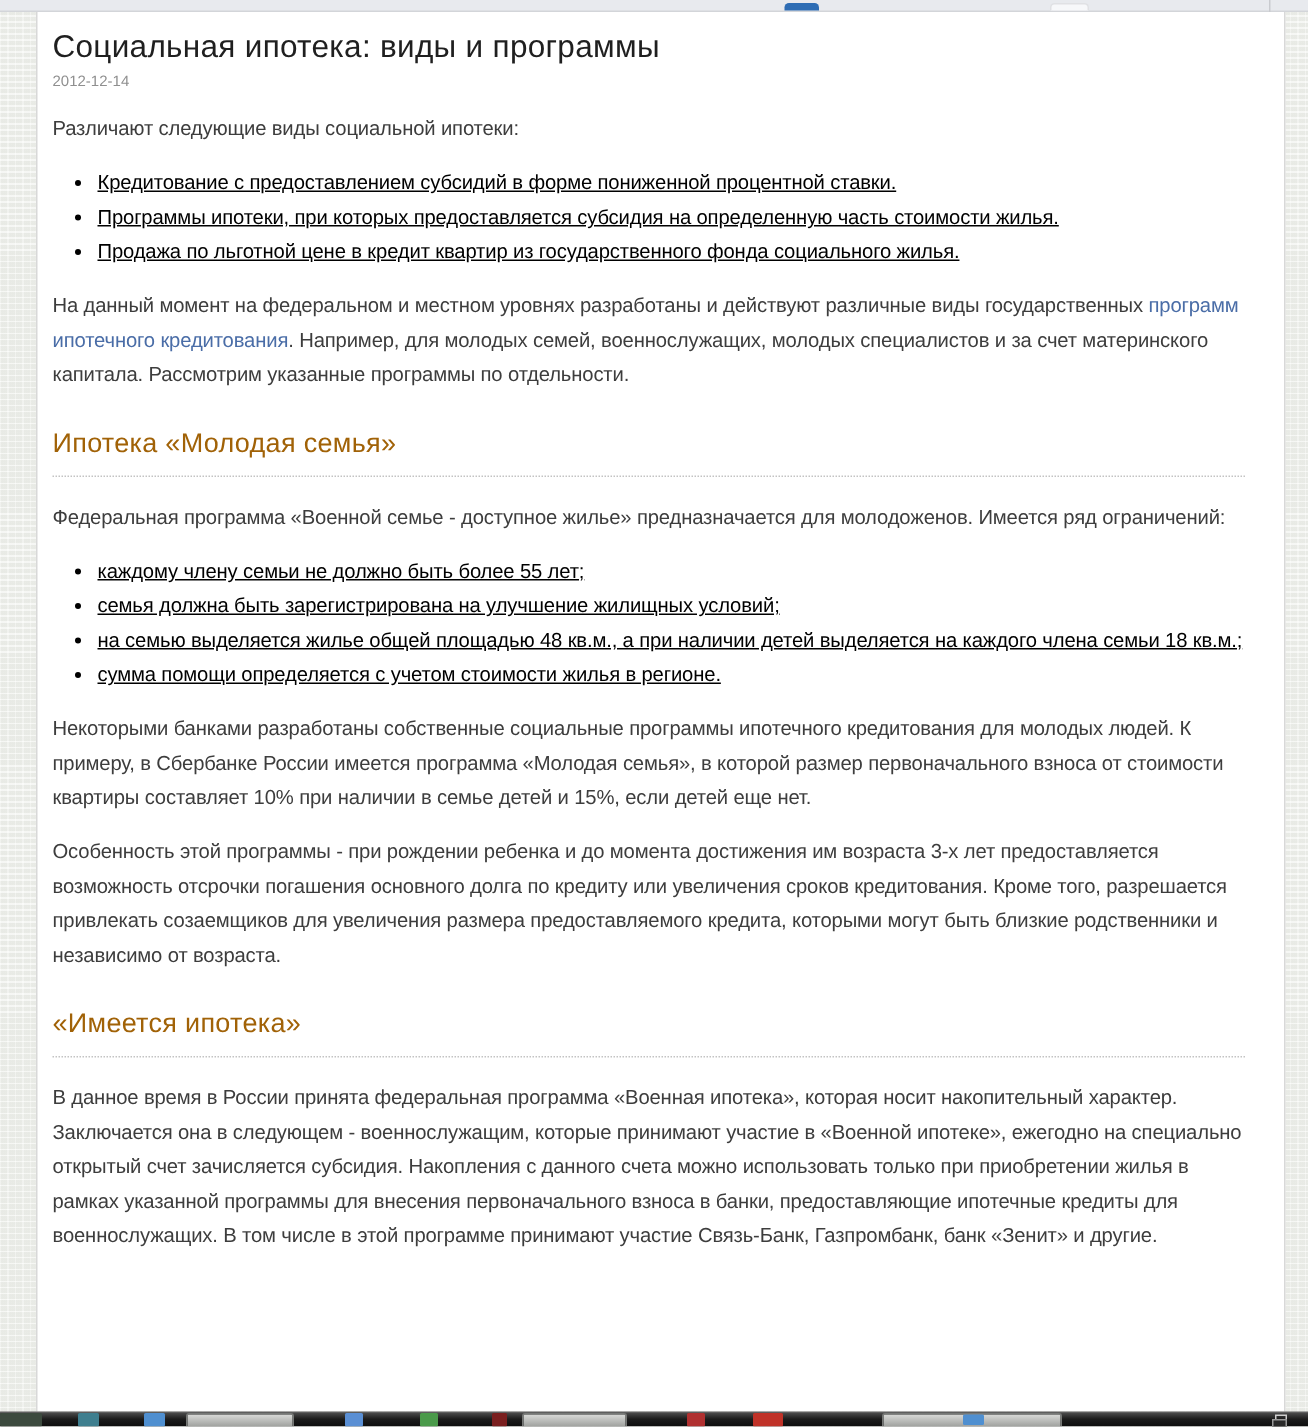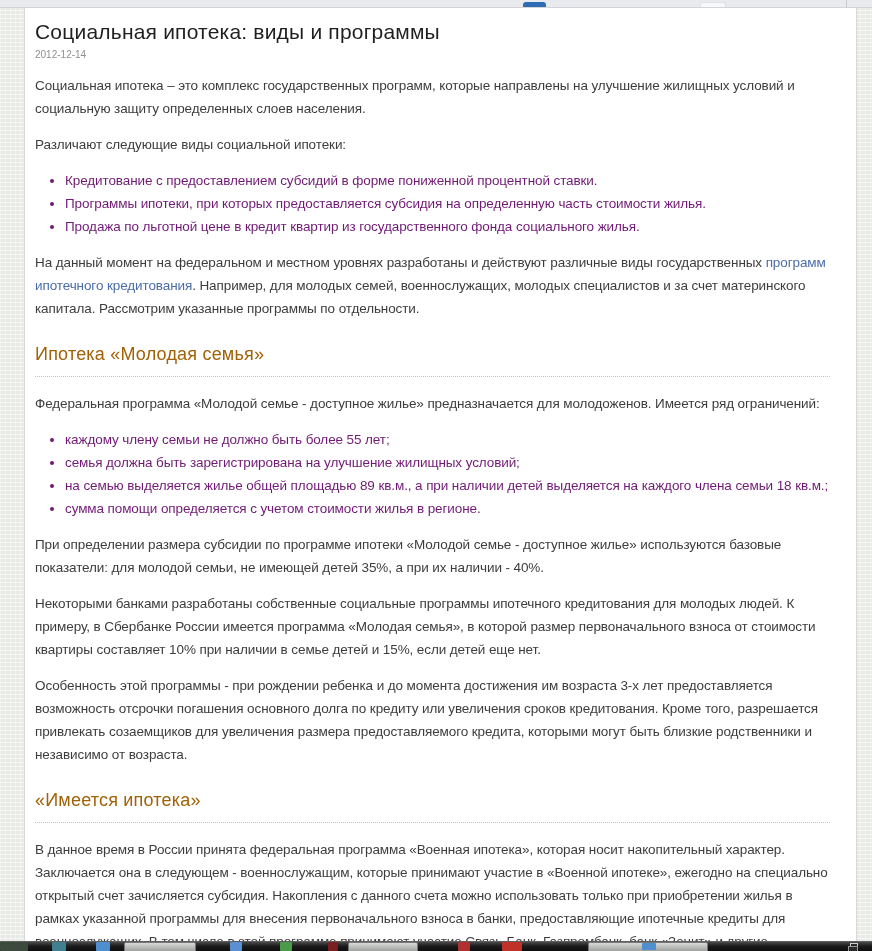--- a/index.html
+++ b/index.html
@@ -53,22 +53,23 @@
   }
 
   .article p {
     font-size: 13.5px; line-height: 23px; color: #3d3d3d;
     letter-spacing: -0.1px; margin: 13px 0;
   }
   .article ul {
     margin: 12px 0 12px 4px; padding-left: 26px;
   }
   .article li {
-    font-size: 13.5px; line-height: 23px; color: #701a75;
+    font-size: 13.5px; line-height: 23px; color: #000000;
     letter-spacing: -0.1px;
+    text-decoration: underline;
   }
   .article a.inline-link {
     color: #4a6da7; text-decoration: none; cursor: pointer;
   }
   h2.section-heading {
     font-size: 18px; font-weight: 400; color: #a16207;
     letter-spacing: 0.2px; margin: 24px 0 0 0; padding-bottom: 11px;
     border-bottom: 1px dotted #c3c3c3;
   }
   h2.section-heading + p { margin-top: 15px; }
@@ -103,44 +104,42 @@
   <div class="top-frag-blue"></div>
   <div class="top-frag-light"></div>
   <div class="top-frag-divider"></div>
 </div>
 
 <div class="content-panel">
   <h1 class="page-title">Социальная ипотека: виды и программы</h1>
   <div class="page-date">2012-12-14</div>
 
   <div class="article">
-    <p>Социальная ипотека – это комплекс государственных программ, которые направлены на улучшение жилищных условий и социальную защиту определенных слоев населения.</p>
 
     <p>Различают следующие виды социальной ипотеки:</p>
 
     <ul>
       <li>Кредитование с предоставлением субсидий в форме пониженной процентной ставки.</li>
       <li>Программы ипотеки, при которых предоставляется субсидия на определенную часть стоимости жилья.</li>
       <li>Продажа по льготной цене в кредит квартир из государственного фонда социального жилья.</li>
     </ul>
 
     <p><span>На данный момент на федеральном и местном уровнях разработаны и действуют различные виды государственных </span><a class="inline-link">программ ипотечного кредитования</a><span>. Например, для молодых семей, военнослужащих, молодых специалистов и за счет материнского капитала. Рассмотрим указанные программы по отдельности.</span></p>
 
     <h2 class="section-heading">Ипотека «Молодая семья»</h2>
 
-    <p>Федеральная программа «Молодой семье - доступное жилье» предназначается для молодоженов. Имеется ряд ограничений:</p>
+    <p>Федеральная программа «Военной семье - доступное жилье» предназначается для молодоженов. Имеется ряд ограничений:</p>
 
     <ul>
       <li>каждому члену семьи не должно быть более 55 лет;</li>
       <li>семья должна быть зарегистрирована на улучшение жилищных условий;</li>
-      <li>на семью выделяется жилье общей площадью 89 кв.м., а при наличии детей выделяется на каждого члена семьи 18 кв.м.;</li>
+      <li>на семью выделяется жилье общей площадью 48 кв.м., а при наличии детей выделяется на каждого члена семьи 18 кв.м.;</li>
       <li>сумма помощи определяется с учетом стоимости жилья в регионе.</li>
     </ul>
 
-    <p>При определении размера субсидии по программе ипотеки «Молодой семье - доступное жилье» используются базовые показатели: для молодой семьи, не имеющей детей 35%, а при их наличии - 40%.</p>
     <p>Некоторыми банками разработаны собственные социальные программы ипотечного кредитования для молодых людей. К примеру, в Сбербанке России имеется программа «Молодая семья», в которой размер первоначального взноса от стоимости квартиры составляет 10% при наличии в семье детей и 15%, если детей еще нет.</p>
     <p>Особенность этой программы - при рождении ребенка и до момента достижения им возраста 3-х лет предоставляется возможность отсрочки погашения основного долга по кредиту или увеличения сроков кредитования. Кроме того, разрешается привлекать созаемщиков для увеличения размера предоставляемого кредита, которыми могут быть близкие родственники и независимо от возраста.</p>
 
     <h2 class="section-heading">«Имеется ипотека»</h2>
 
     <p>В данное время в России принята федеральная программа «Военная ипотека», которая носит накопительный характер. Заключается она в следующем - военнослужащим, которые принимают участие в «Военной ипотеке», ежегодно на специально открытый счет зачисляется субсидия. Накопления с данного счета можно использовать только при приобретении жилья в рамках указанной программы для внесения первоначального взноса в банки, предоставляющие ипотечные кредиты для военнослужащих. В том числе в этой программе принимают участие Связь-Банк, Газпромбанк, банк «Зенит» и другие.</p>
 
   </div>
 </div>
 

